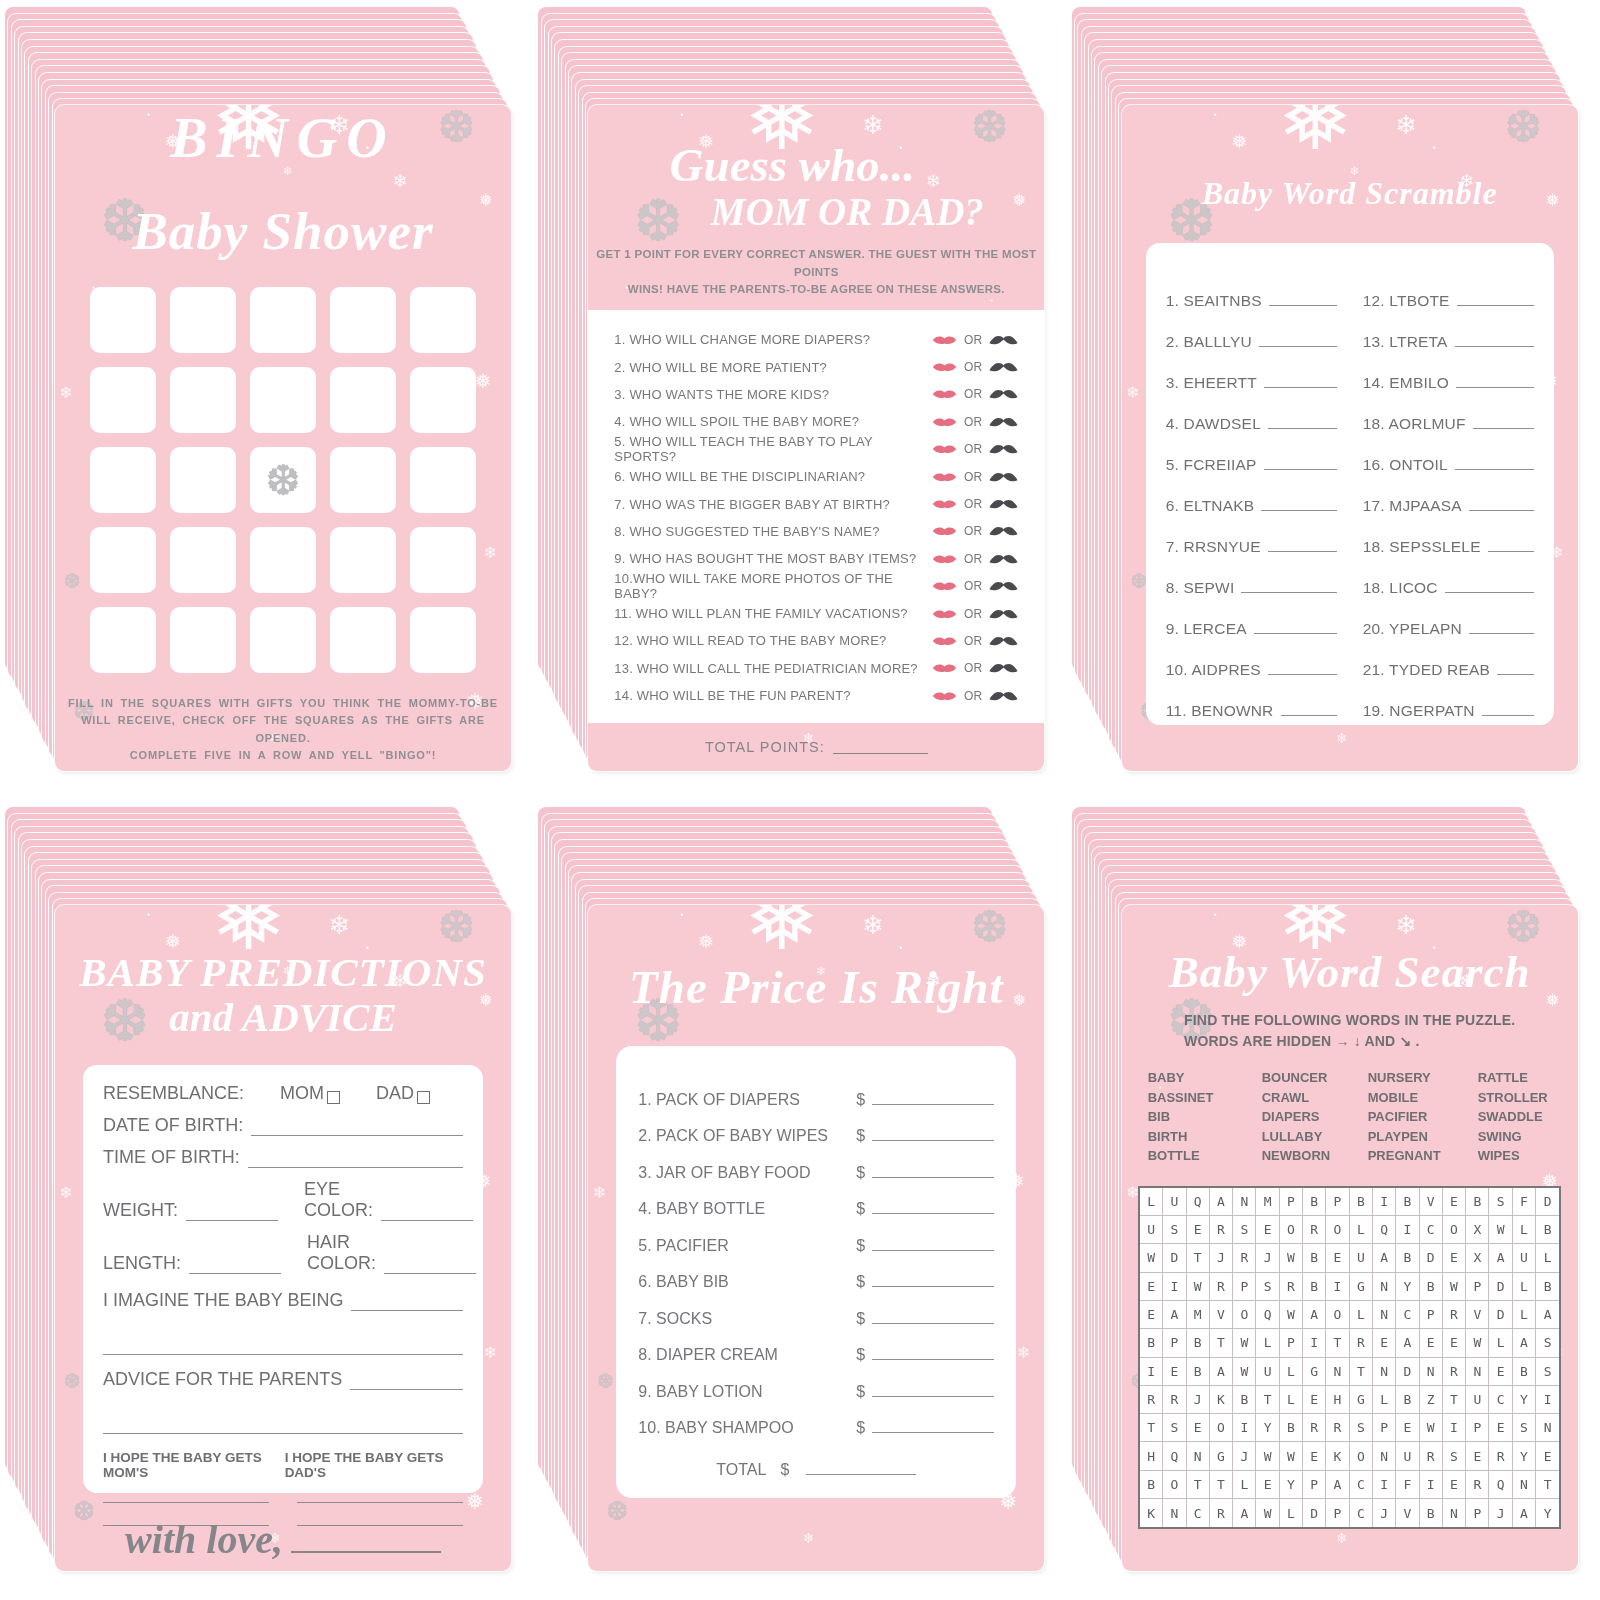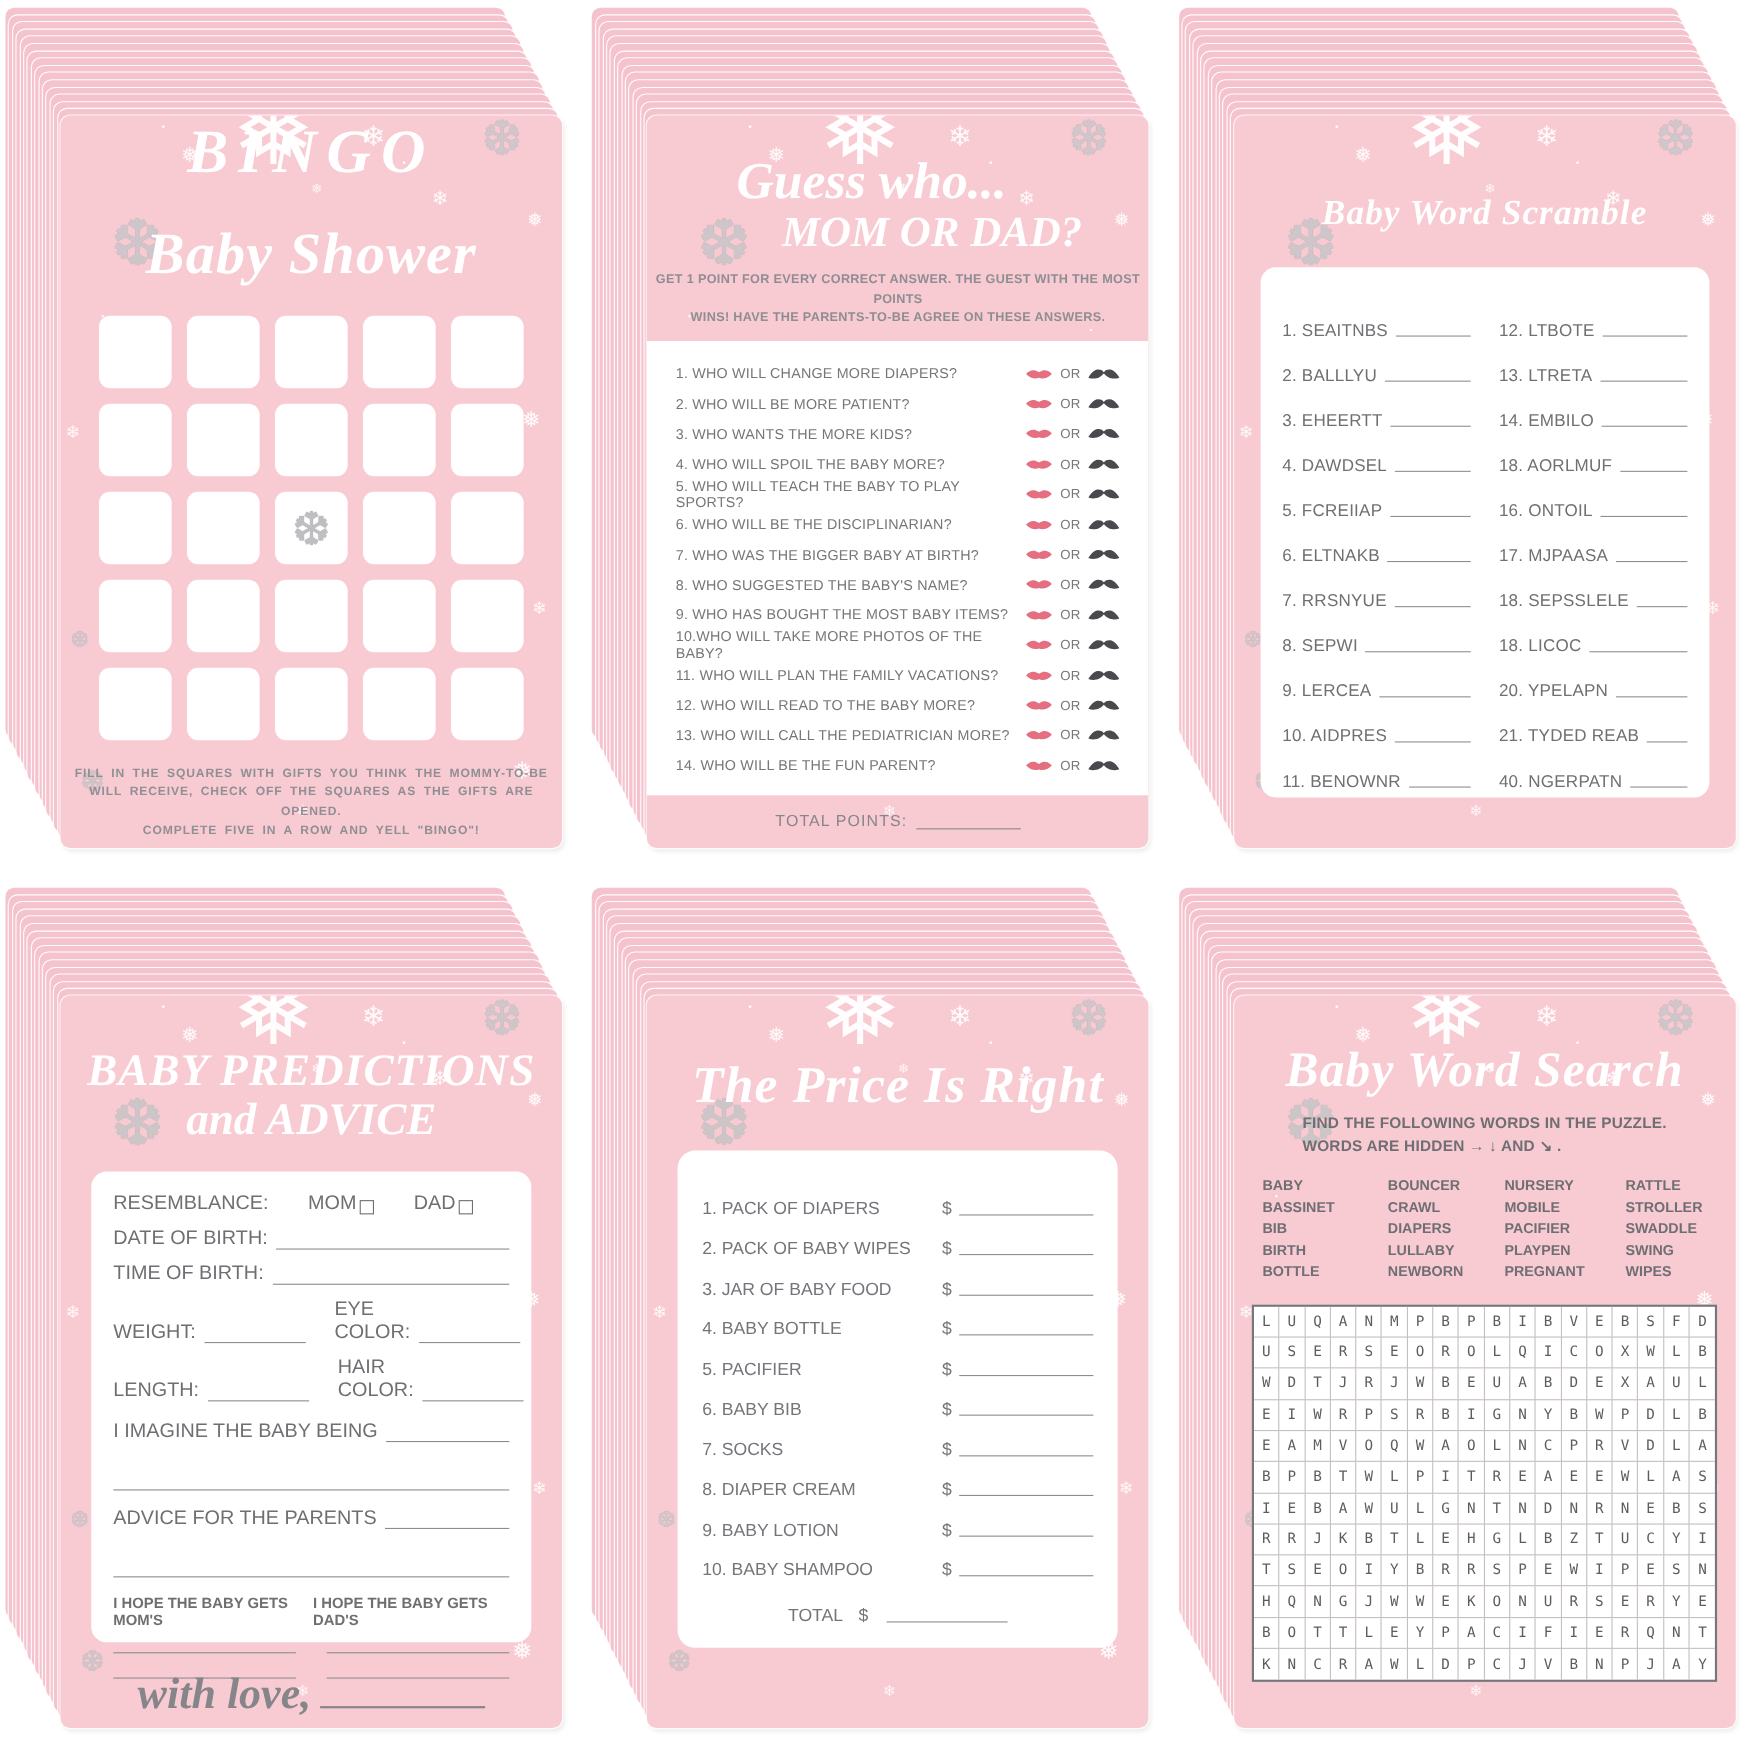--- a/index.html
+++ b/index.html
@@ -551,21 +551,21 @@
             </div>
             <div class="sc-item">
               <span>20. YPELAPN</span>
               <span class="sc-line"></span>
             </div>
             <div class="sc-item">
               <span>21. TYDED REAB</span>
               <span class="sc-line"></span>
             </div>
             <div class="sc-item">
-              <span>40. NGERPATN</span>
+              <span>19. NGERPATN</span>
               <span class="sc-line"></span>
             </div>
           </div>
       </div>
     </div>
   </div>
 
   <div class="cell">
     <div class="layer" style="left: 4px; top: 6px;"></div>
       <div class="layer" style="left: 7.4px; top: 12.6px;"></div>

